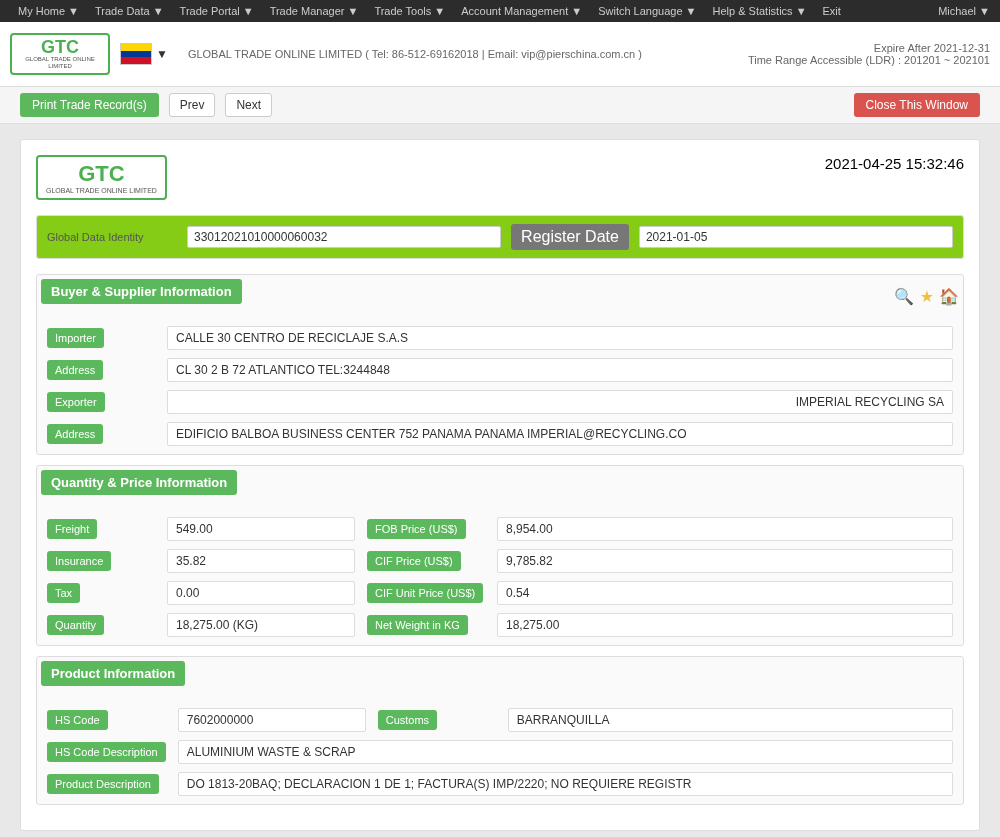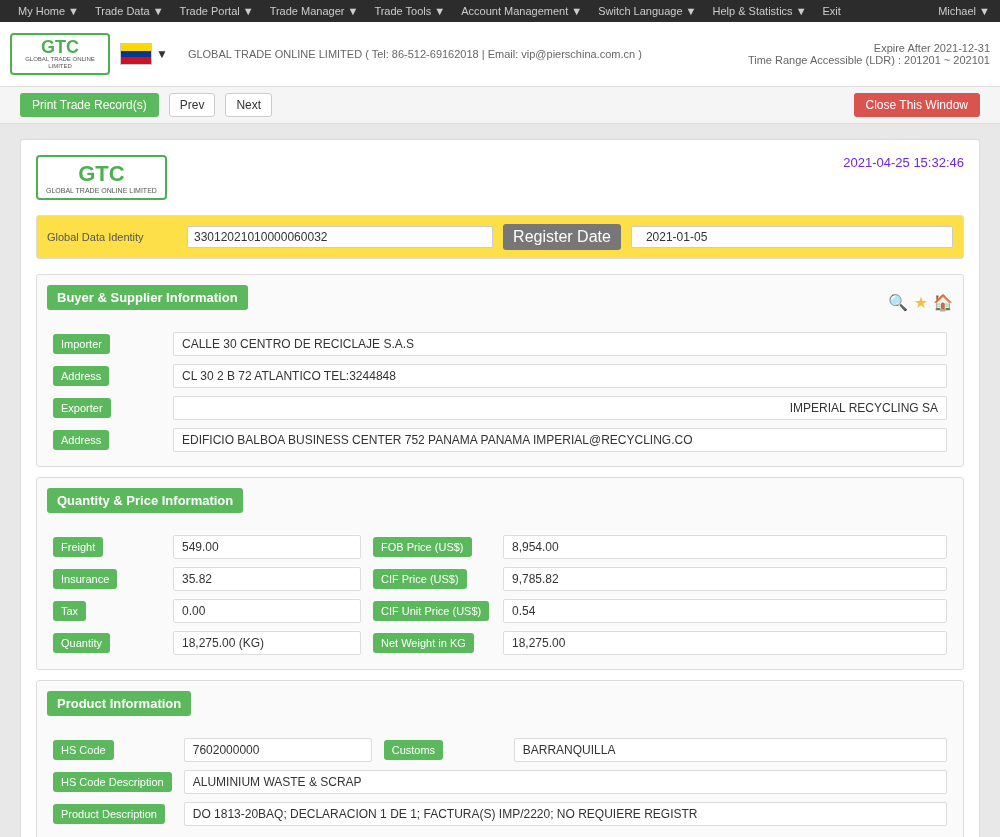--- a/index.html
+++ b/index.html
@@ -162,29 +162,29 @@
     .record-logo-gtc {
       font-size: 22px;
       font-weight: bold;
       color: #4caf50;
     }
     .record-logo-sub {
       font-size: 7px;
       color: #555;
       text-align: center;
     }
-    .record-date { font-size: 13px; color: #6d28d9; }
+    .record-date { font-size: 15px; color: #000000; }
 
     
     .identity-row {
       display: flex;
       align-items: center;
       gap: 10px;
       margin-bottom: 15px;
-      background: #fde047;
+      background: #84cc16;
       border: 1px solid #ddd;
       padding: 8px 10px;
       border-radius: 3px;
     }
     .identity-label {
       font-size: 11px;
       color: #555;
       width: 130px;
     }
     .identity-value {
@@ -201,21 +201,21 @@
       border: none;
       padding: 4px 10px;
       border-radius: 3px;
       font-size: 16px;
       cursor: pointer;
     }
     .register-value {
       flex: 1;
       font-size: 12px;
       border: 1px solid #ccc;
-      padding: 3px 14px;
+      padding: 3px 6px;
       background: #fff;
       border-radius: 2px;
     }
 
     
     .section-header {
       background: #5cb85c;
       color: #fff;
       padding: 5px 10px;
       border-radius: 3px;
@@ -255,21 +255,21 @@
     .buyer-icons {
       display: flex;
       gap: 5px;
       float: right;
     }
     .buyer-icon { font-size: 16px; cursor: pointer; }
 
     .section-wrapper {
       border: 1px solid #ddd;
       border-radius: 3px;
-      padding: 10px;
+      padding: 4px;
       margin-bottom: 10px;
       background: #fafafa;
     }
   </style>
 </head>
 <body>
 
 <div class="top-nav">
   <div class="top-nav-left">
     <span class="top-nav-item">My Home ▼</span>

